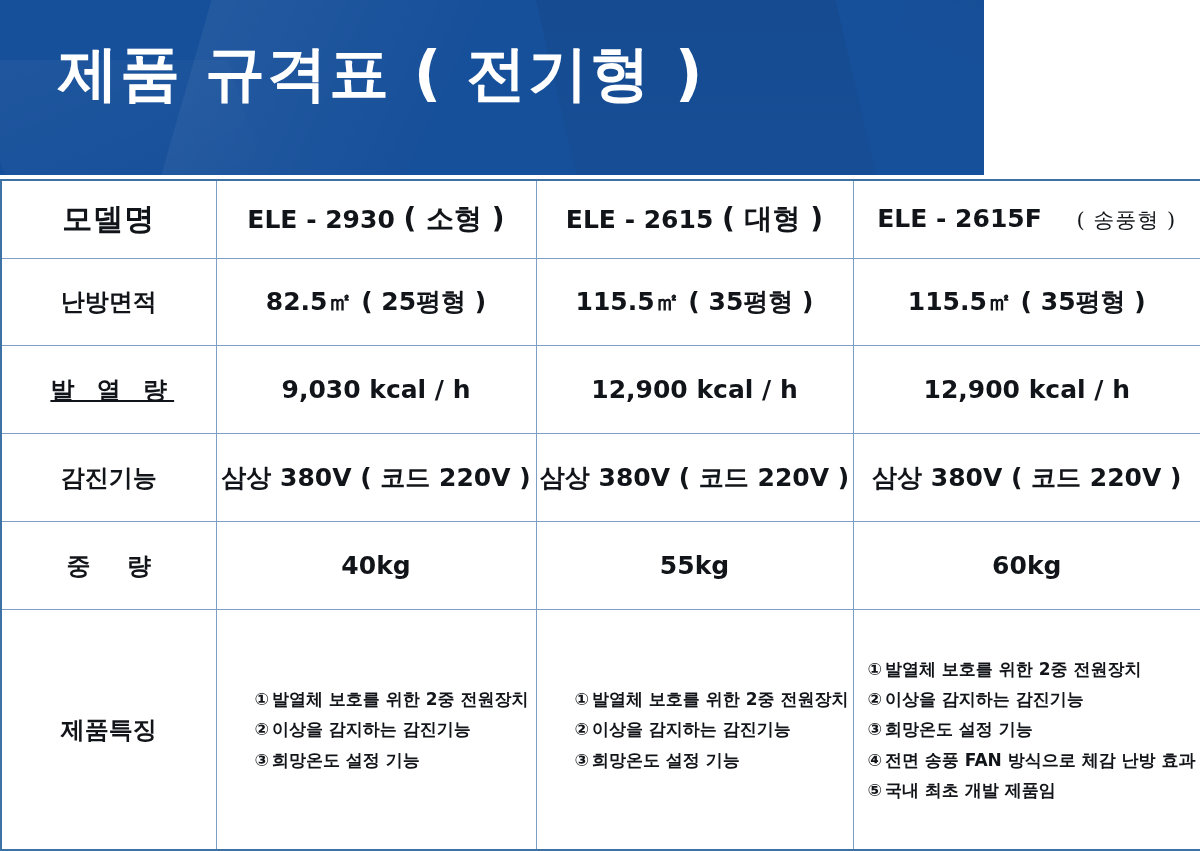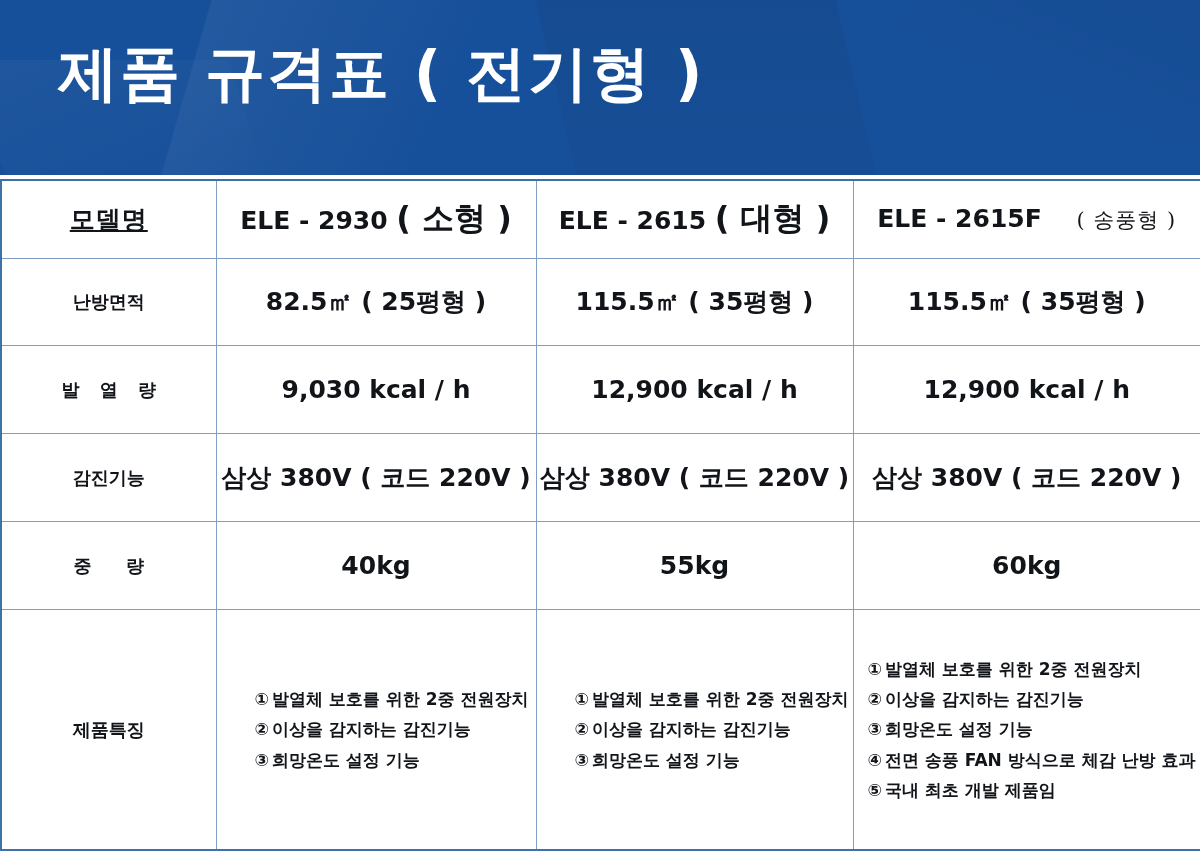--- a/index.html
+++ b/index.html
@@ -17,21 +17,21 @@
     width: 1200px;
     height: 851px;
     background: #ffffff;
   }
 
   
   .banner {
     position: absolute;
     left: 0;
     top: 0;
-    width: 1200px;
+    width: 984px;
     height: 175px;
     background: #17509a;
     overflow: hidden;
   }
   .banner-shade-a {
     position: absolute;
     left: 180px;
     top: -40px;
     width: 420px;
     height: 300px;
@@ -109,40 +109,40 @@
   thead th {
     background: #14528f;
     color: #ffffff;
     height: 78px;
     font-size: 25px;
     font-weight: 700;
     border-color: #5f8cbc;
     white-space: nowrap;
     font-family: "DejaVu Sans", "Liberation Sans", sans-serif;
   }
-  thead th.model-label { font-size: 25px; letter-spacing: 1px; text-decoration: underline; }
+  thead th.model-label { font-size: 30px; letter-spacing: 1px; }
   .suffix-sohyeong,
-  .suffix-daehyeong { font-size: 32px; font-weight: 700; }
+  .suffix-daehyeong { font-size: 28px; font-weight: 700; }
   .suffix-songpung {
     font-size: 21px;
     font-weight: 400;
     font-family: "DejaVu Serif", "Liberation Serif", serif;
     letter-spacing: 1px;
     margin-left: 26px;
   }
 
   
   tbody tr.data-row td { height: 68px; }
   td.row-label {
-    font-size: 18px;
-    font-weight: 700;
-    white-space: nowrap;
-    font-family: "DejaVu Sans", "Liberation Sans", sans-serif;
-  }
-  td.row-label.spaced { letter-spacing: 7px; text-indent: 7px; }
+    font-size: 24px;
+    font-weight: 700;
+    white-space: nowrap;
+    font-family: "DejaVu Sans", "Liberation Sans", sans-serif;
+  }
+  td.row-label.spaced { letter-spacing: 7px; text-indent: 7px; text-decoration: underline; }
   td.row-label.wide-spaced { letter-spacing: 14px; text-indent: 14px; }
   td.row-label.small { font-size: 19px; letter-spacing: 0px; }
   td.cell-val {
     font-size: 25px;
     font-weight: 600;
     white-space: nowrap;
     font-family: "DejaVu Sans", "Liberation Sans", sans-serif;
   }
 
   

